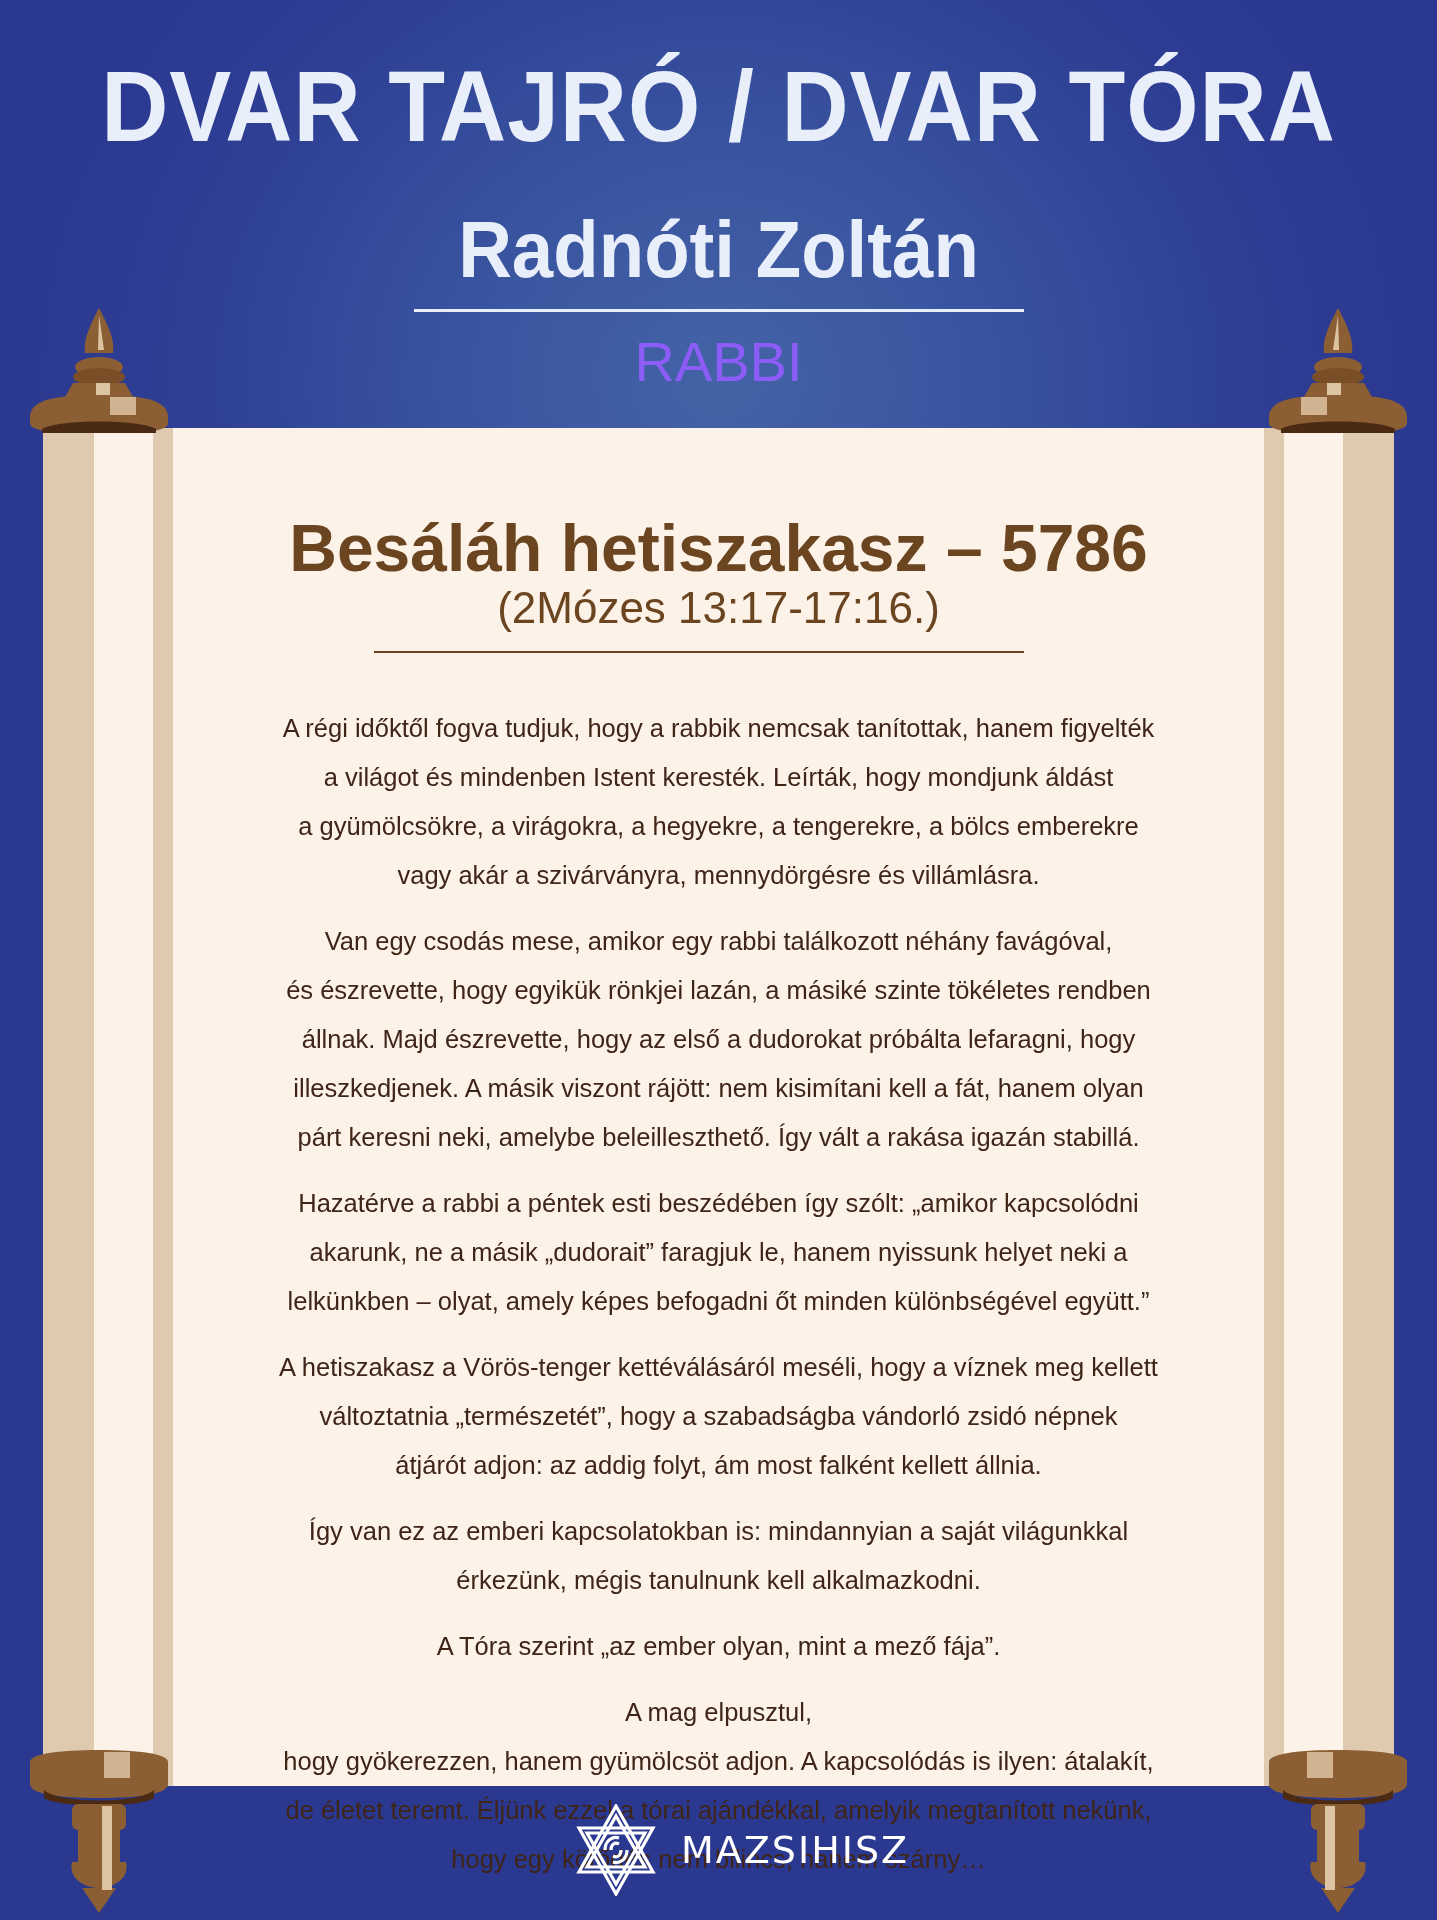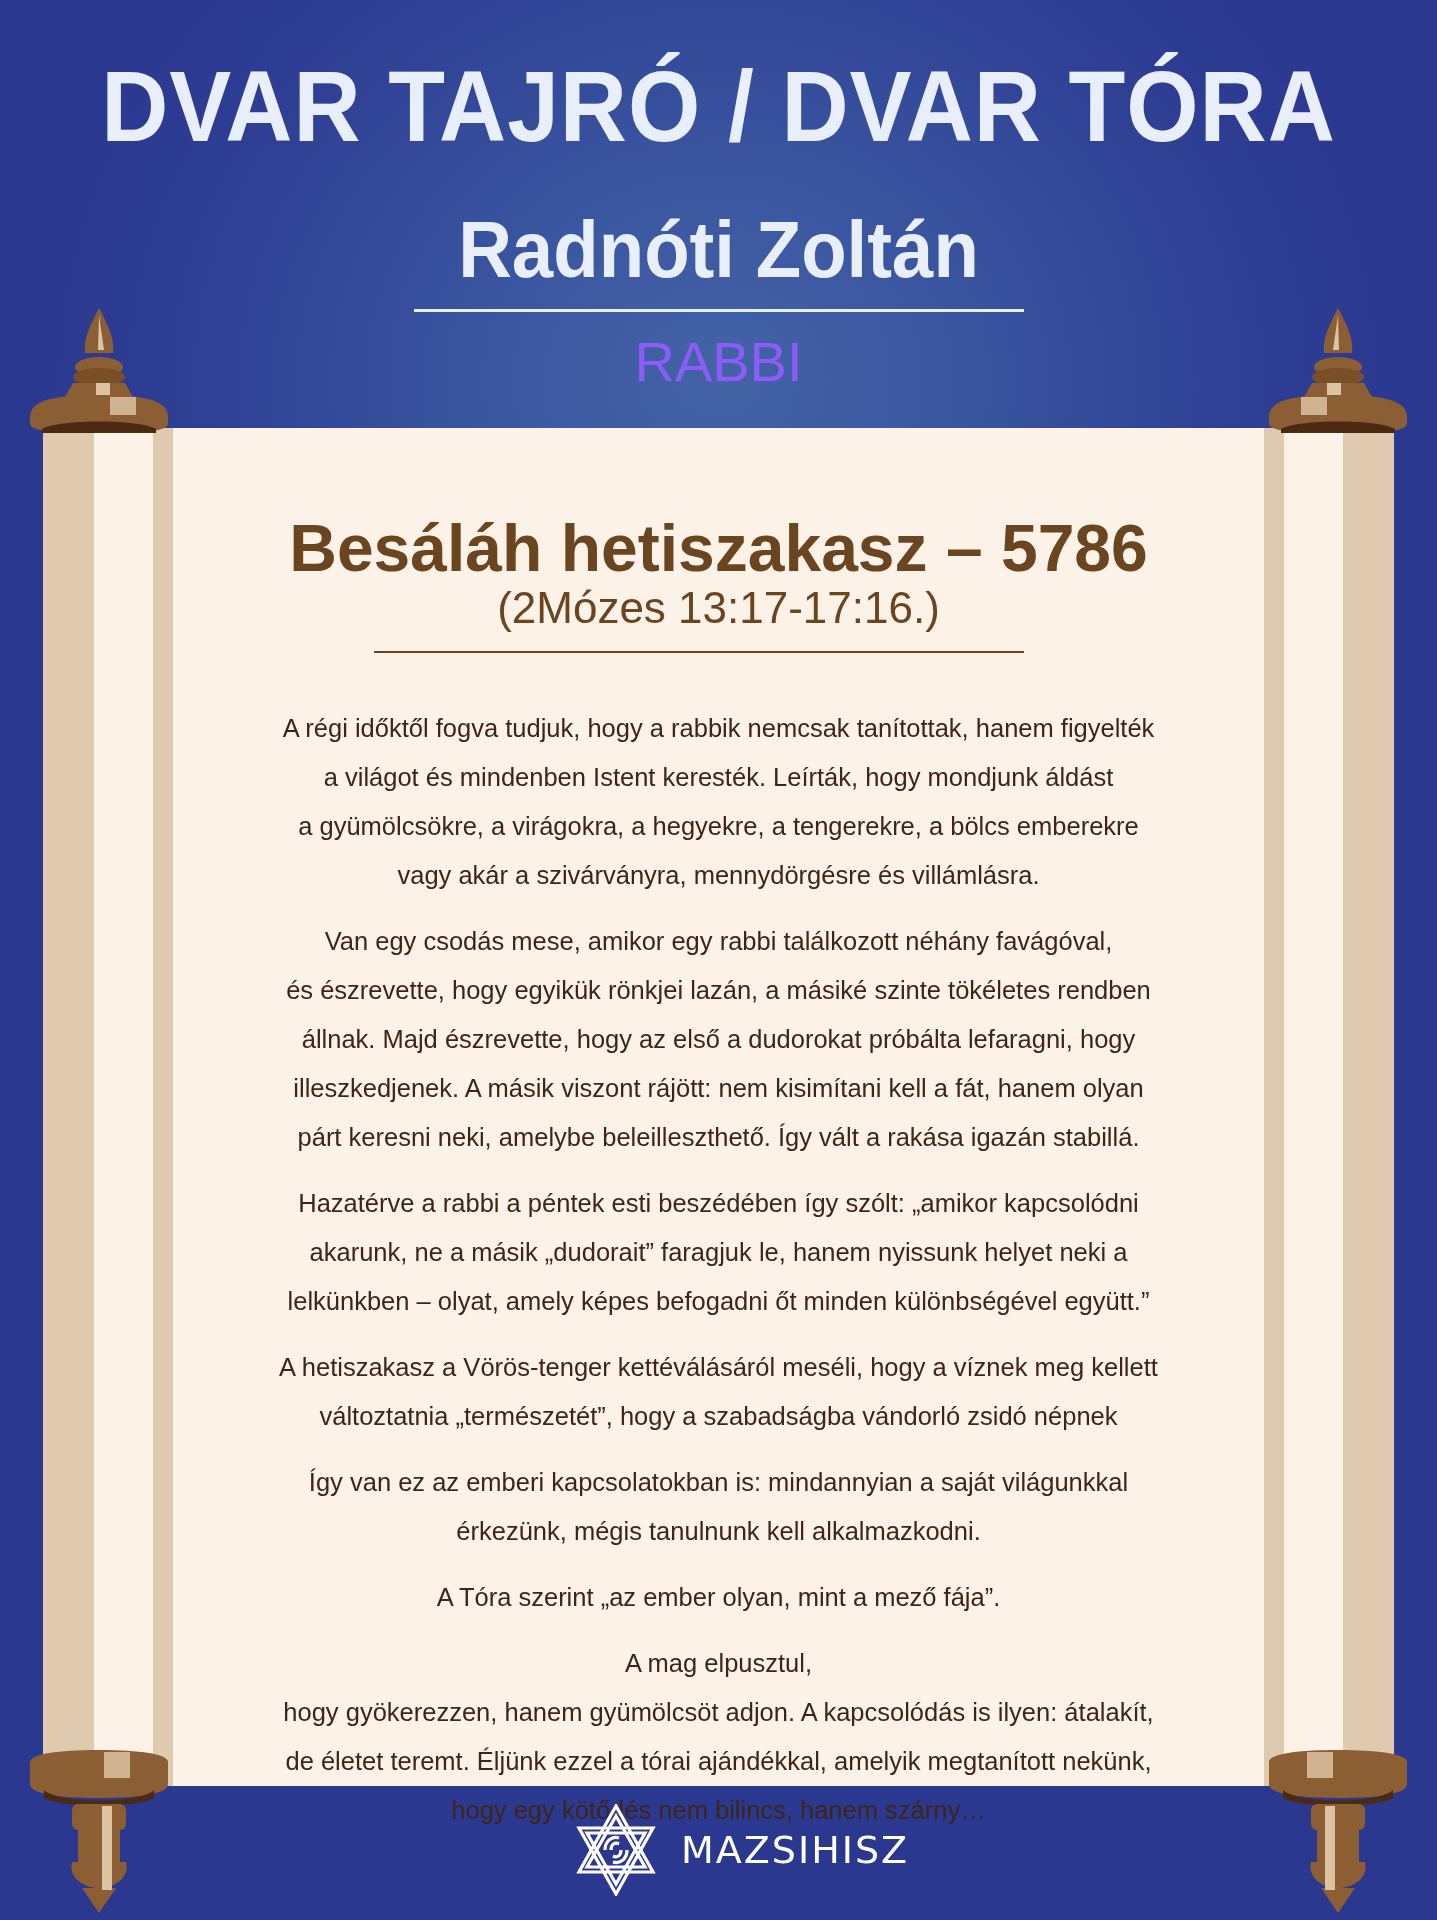--- a/index.html
+++ b/index.html
@@ -121,20 +121,21 @@
     <span class="line">párt keresni neki, amelybe beleilleszthető. Így vált a rakása igazán stabillá.</span>
   </p>
   <p>
     <span class="line">Hazatérve a rabbi a péntek esti beszédében így szólt: „amikor kapcsolódni</span>
     <span class="line">akarunk, ne a másik „dudorait” faragjuk le, hanem nyissunk helyet neki  a</span>
     <span class="line">lelkünkben – olyat, amely képes befogadni őt minden különbségével együtt.”</span>
   </p>
   <p>
     <span class="line">A hetiszakasz a Vörös-tenger kettéválásáról meséli, hogy a víznek meg kellett</span>
     <span class="line">változtatnia „természetét”, hogy a szabadságba vándorló zsidó népnek</span>
+    <span class="line">átjárót adjon: az addig folyt, ám most falként kellett állnia.</span>
   </p>
   <p>
     <span class="line">Így van ez az emberi kapcsolatokban is: mindannyian a saját világunkkal</span>
     <span class="line">érkezünk, mégis tanulnunk kell alkalmazkodni.</span>
   </p>
   <p>
     <span class="line">A Tóra szerint „az ember olyan, mint a mező fája”.</span>
   </p>
   <p>
     <span class="line">A mag elpusztul,</span>

